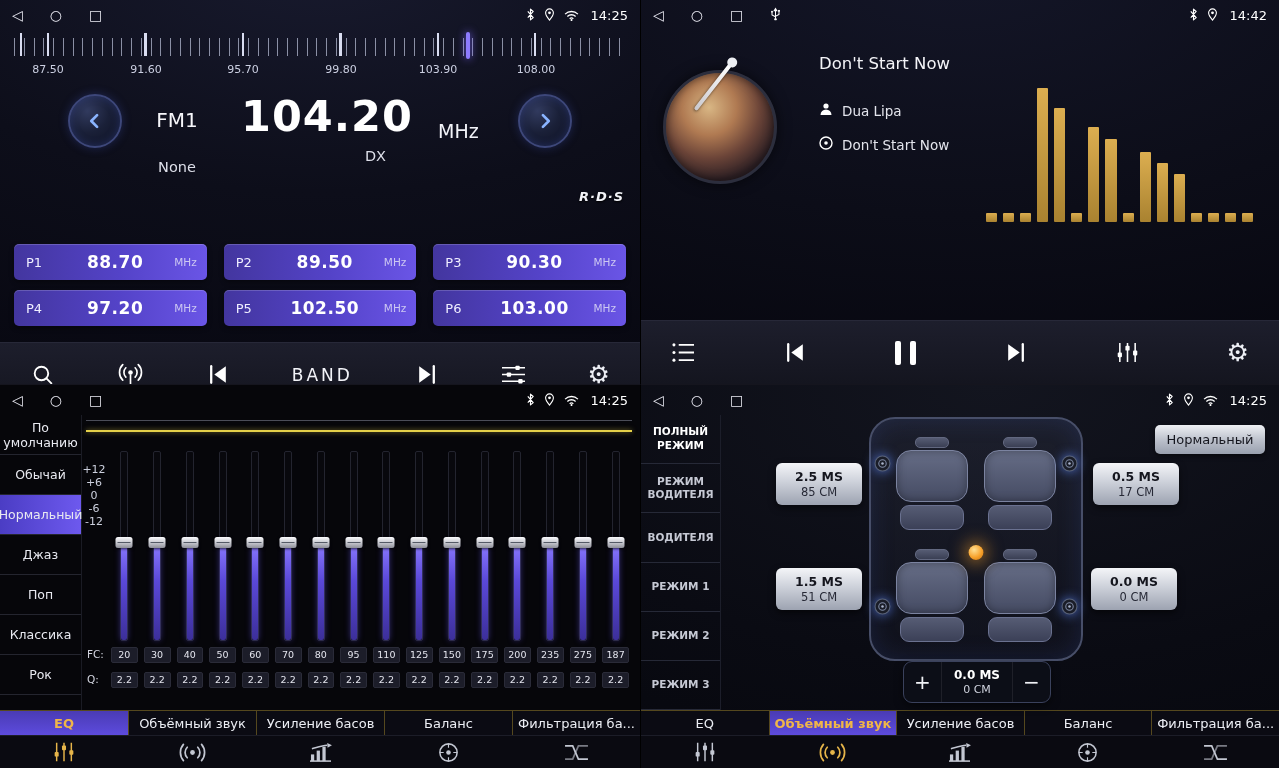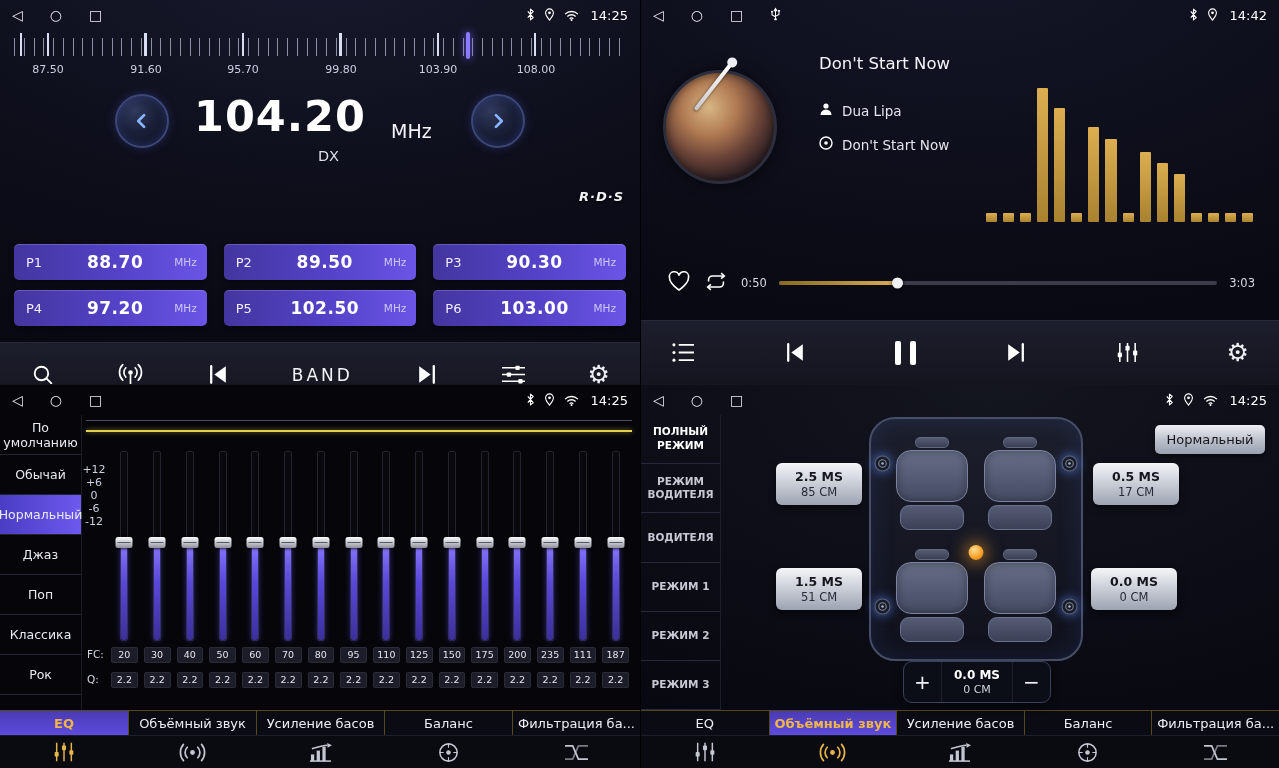--- a/index.html
+++ b/index.html
@@ -157,20 +157,24 @@
           <span style="left:424px">103.90</span>
           <span style="left:522px">108.00</span>
         </div>
       </div>
       <div class="tuner">
         <div class="tbtn">
             <svg width="20" height="20" viewBox="0 0 24 24">
               <path d="M14.5 5 7.5 12l7 7" fill="none" stroke="#8ab4ff" stroke-width="3.2" stroke-linecap="round" stroke-linejoin="round"></path>
             </svg>
           </div>
+        <div class="bandcol">
+          <div class="bandname">FM1</div>
+          <div class="subtxt">None</div>
+        </div>
         <div class="freqcol">
           <div class="bigfreq">104.20</div>
           <div class="subtxt">DX</div>
         </div>
         <div class="unitcol">MHz</div>
         <div class="tbtn">
             <svg width="20" height="20" viewBox="0 0 24 24">
               <path d="M9.5 5l7 7-7 7" fill="none" stroke="#8ab4ff" stroke-width="3.2" stroke-linecap="round" stroke-linejoin="round"></path>
             </svg>
           </div>
@@ -299,34 +303,20 @@
         <div class="bar" style="height: 71%;"></div>
         <div class="bar" style="height: 62%;"></div>
         <div class="bar" style="height: 7%;"></div>
         <div class="bar" style="height: 52%;"></div>
         <div class="bar" style="height: 44%;"></div>
         <div class="bar" style="height: 36%;"></div>
         <div class="bar" style="height: 7%;"></div>
         <div class="bar" style="height: 7%;"></div>
         <div class="bar" style="height: 7%;"></div>
         <div class="bar" style="height: 7%;"></div>
-      </div>
-      <div class="pline">
-        <span><svg width="24" height="22" viewBox="0 0 24 22">
-              <path d="M12 20S2.5 14 2.5 7.5A4.8 4.8 0 0 1 12 5.6 4.8 4.8 0 0 1 21.5 7.5C21.5 14 12 20 12 20z" fill="none" stroke="#fff" stroke-width="1.6"></path>
-            </svg></span>
-        <span><svg width="26" height="21" viewBox="0 0 28 22">
-              <path d="M6 11V9a4 4 0 0 1 4-4h12M22 11v2a4 4 0 0 1-4 4H6" fill="none" stroke="#fff" stroke-width="1.7"></path>
-              <path d="M19.5 2L23 5l-3.5 3M8.5 14L5 17l3.5 3" fill="none" stroke="#fff" stroke-width="1.7"></path>
-            </svg></span>
-        <span class="ptime">0:50</span>
-        <div class="ptrack">
-          <div class="pfill" style="width: 27%;"></div>
-        </div>
-        <span class="ptime">3:03</span>
       </div>
     </div>
     <div class="toolbar">
       <div class="tbicon">
           <svg width="25" height="21" viewBox="0 0 26 22">
             <path d="M8 3h16M8 11h16M8 19h16" stroke="#fff" stroke-width="2"></path>
             <circle cx="3" cy="3" r="1.6" fill="#fff"></circle>
             <circle cx="3" cy="11" r="1.6" fill="#fff"></circle>
             <circle cx="3" cy="19" r="1.6" fill="#fff"></circle>
           </svg>
@@ -510,21 +500,21 @@
           <span class="vbox">60</span>
           <span class="vbox">70</span>
           <span class="vbox">80</span>
           <span class="vbox">95</span>
           <span class="vbox">110</span>
           <span class="vbox">125</span>
           <span class="vbox">150</span>
           <span class="vbox">175</span>
           <span class="vbox">200</span>
           <span class="vbox">235</span>
-          <span class="vbox">111</span>
+          <span class="vbox">275</span>
           <span class="vbox">187</span>
         </div>
         <span class="rowlab qq">Q:</span>
         <div class="vrow qrow">
           <span class="vbox">2.2</span>
           <span class="vbox">2.2</span>
           <span class="vbox">2.2</span>
           <span class="vbox">2.2</span>
           <span class="vbox">2.2</span>
           <span class="vbox">2.2</span>

